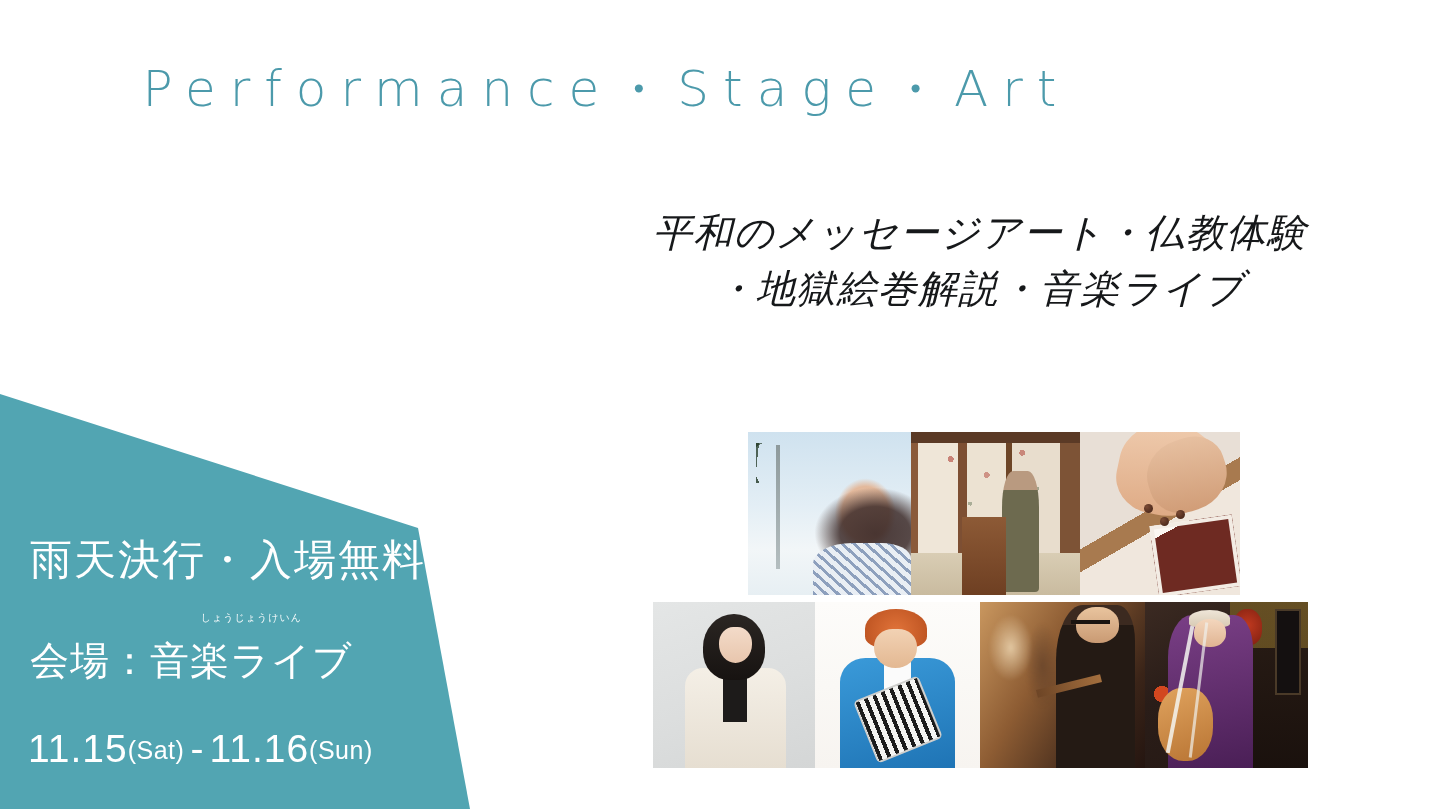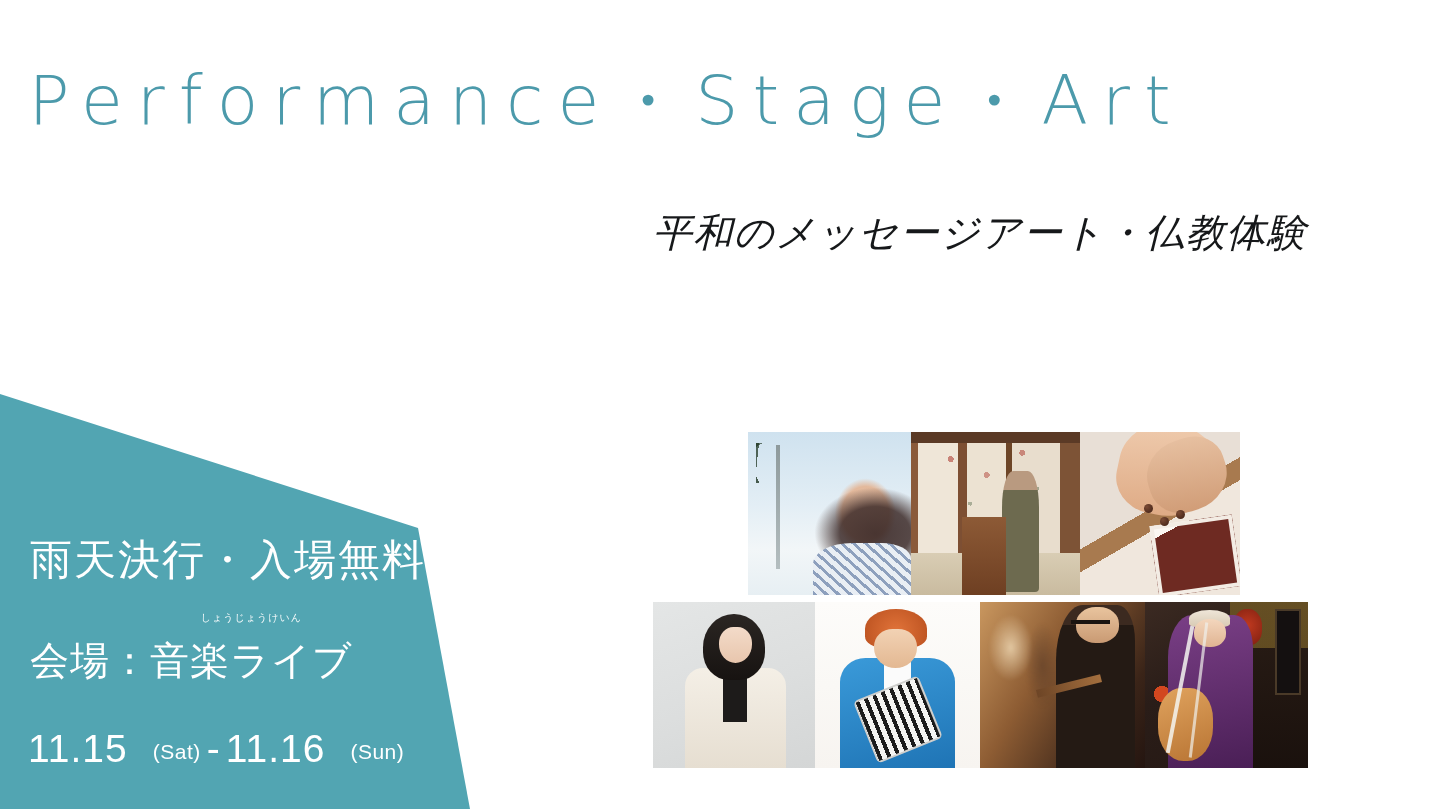--- a/index.html
+++ b/index.html
@@ -20,21 +20,21 @@
   }
 
   
   .title {
     position: absolute;
     left: 0;
     top: 56px;
     width: 1199px;
     text-align: center;
     color: #4c9aab;
-    font-size: 68px;
+    font-size: 50px;
     font-weight: 300;
     letter-spacing: 14px;
     white-space: nowrap;
     font-family: "DejaVu Sans", "Liberation Sans", sans-serif;
     padding-left: 14px;
     box-sizing: border-box;
   }
 
   
   .lead {
@@ -119,24 +119,23 @@
   .date-line {
     position: absolute;
     left: 28px;
     top: 727px;
     font-size: 39px;
     font-weight: 300;
     letter-spacing: 1px;
     white-space: nowrap;
   }
   .date-line .dow {
-    font-size: 21px;
+    font-size: 25px;
     letter-spacing: 0.5px;
     vertical-align: 3px;
-    margin-left: 25px;
   }
   .date-line .dash {
     letter-spacing: 0;
     padding: 0 6px;
   }
 
   
   .collage { position: absolute; left: 0; top: 0; width: 1440px; height: 809px; }
   .photo {
     position: absolute;
@@ -386,20 +385,21 @@
 </style>
 </head>
 <body>
 
 <div id="poster">
 
   <div class="title">Performance・Stage・Art</div>
 
   <div class="lead">
     <div>平和のメッセージアート・仏教体験</div>
+    <div class="l2">・地獄絵巻解説・音楽ライブ</div>
   </div>
 
   <div class="collage">
 
     <div class="photo p-sky">
       <div class="ph-inner ph-sky">
         <div class="frond"></div>
         <div class="palm"></div>
         <div class="dress"></div>
       </div>

